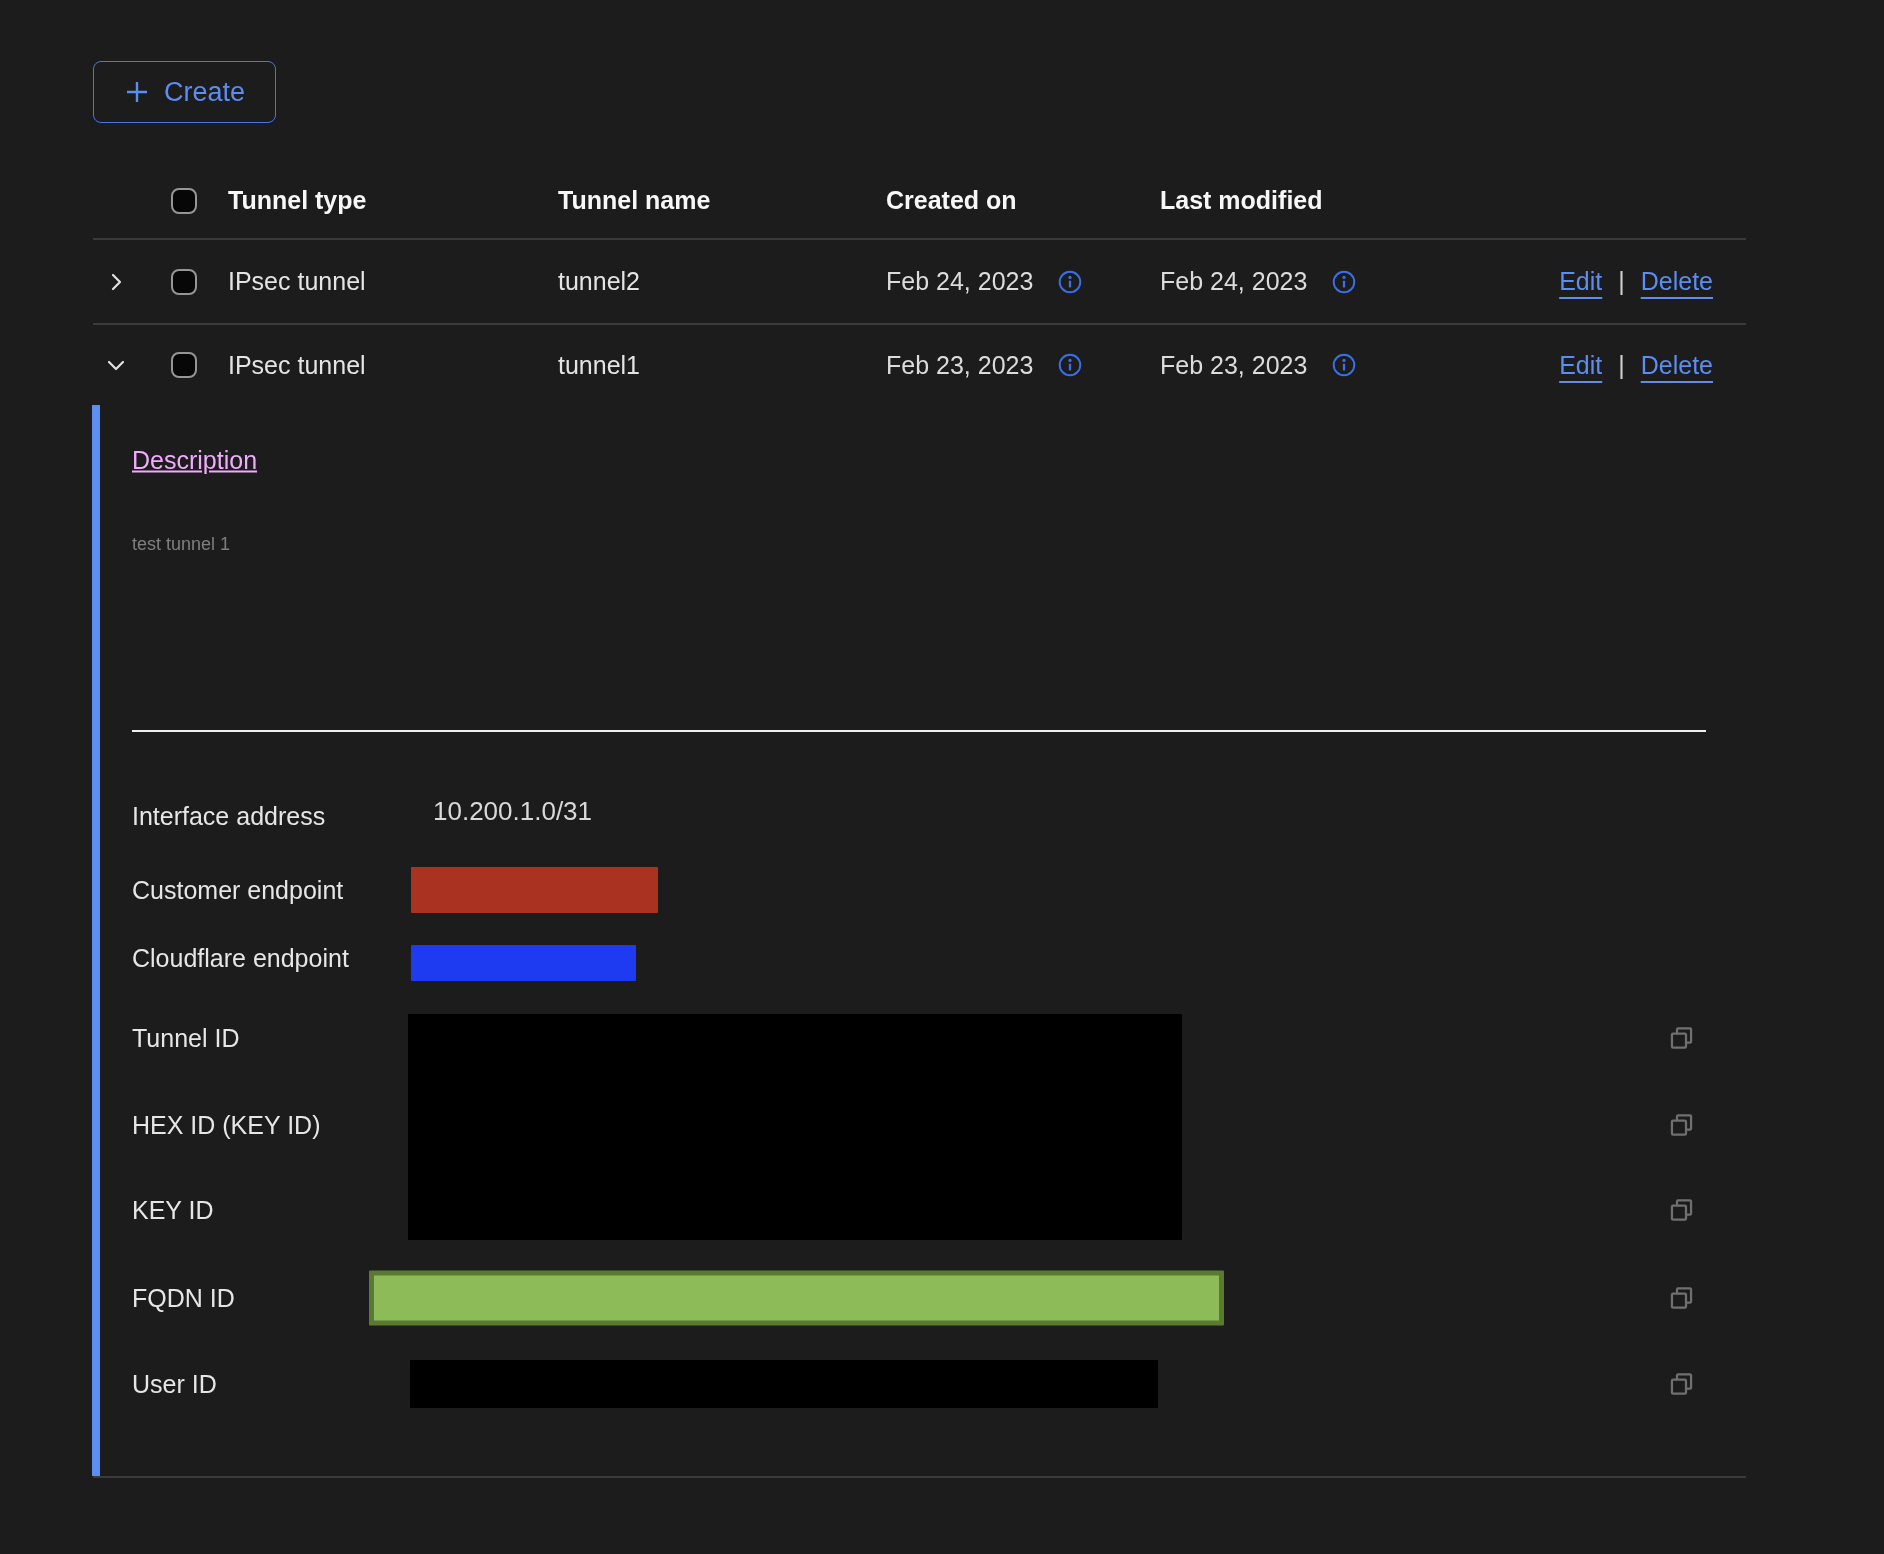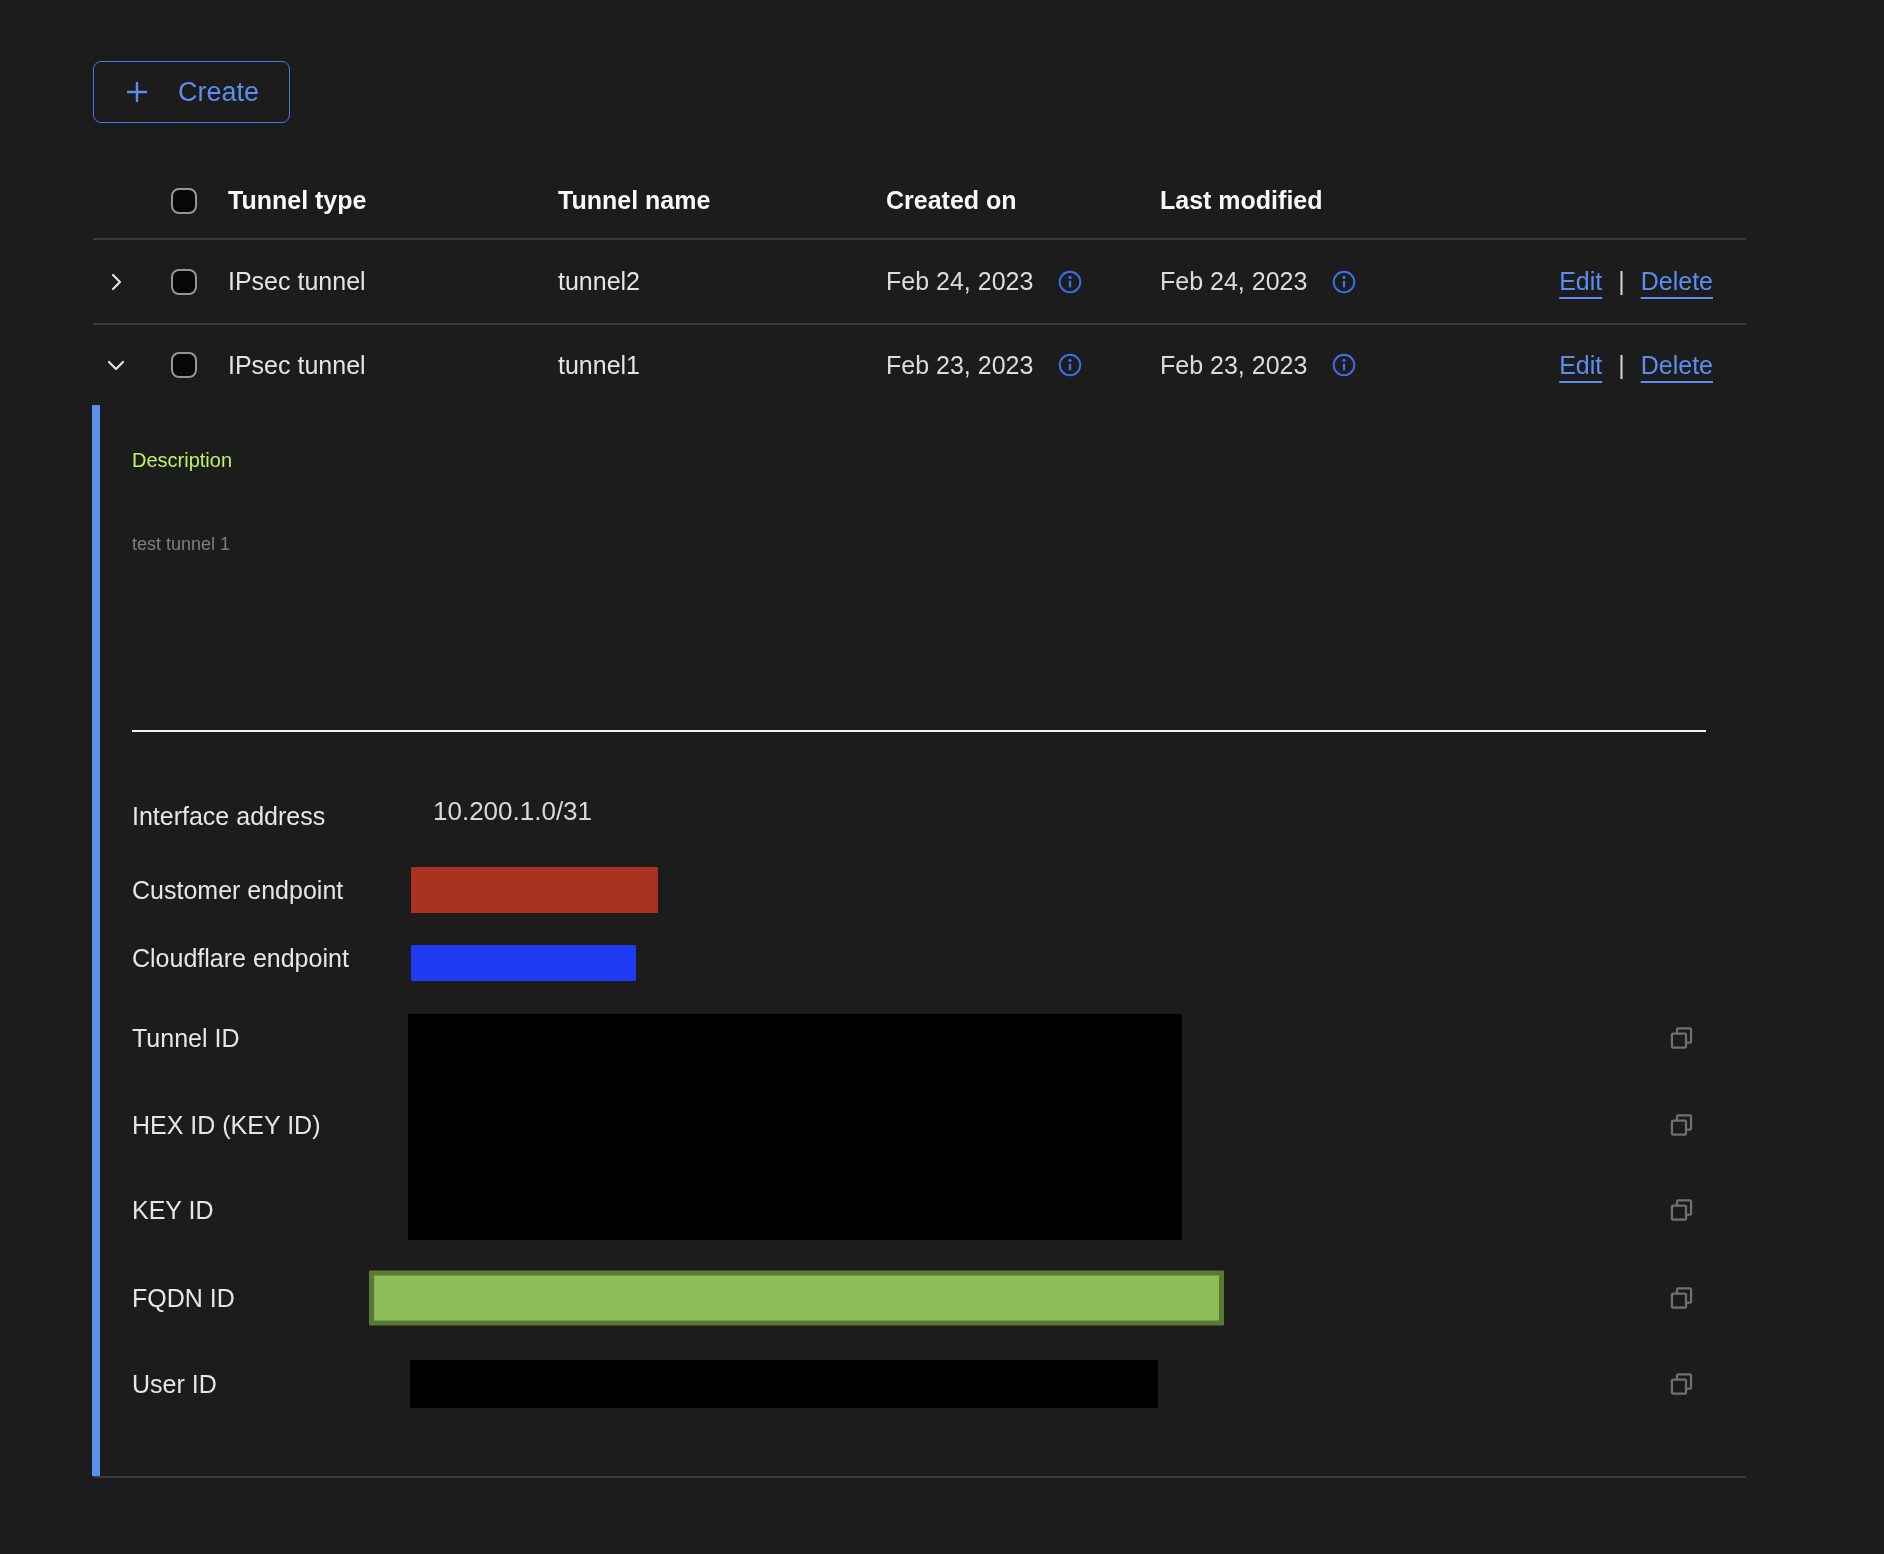--- a/index.html
+++ b/index.html
@@ -8,21 +8,21 @@
     position:relative; width:1884px; height:1554px;
     background:#1c1c1c; overflow:hidden;
     font-family:"Liberation Sans", sans-serif;
     color:#e4e4e4;
   }
   .content { position:absolute; left:93px; top:0; width:1653px; }
 
   
   .create-btn {
     margin-top:61px; height:62px; padding:16px 30px;
-    display:inline-flex; align-items:center; gap:28px;
+    display:inline-flex; align-items:center; gap:14px;
     background:transparent; border:1.5px solid #4577e4; border-radius:8px;
     color:#5c8df0; font-size:27px; font-family:inherit; cursor:pointer;
   }
 
   
   .table { margin-top:40px; width:100%; }
   .row-grid {
     display:grid;
     grid-template-columns:46px 89px 330px 328px 274px 380px 1fr;
     align-items:center;
@@ -49,21 +49,21 @@
     text-underline-offset:7px; text-decoration-thickness:2px;
   }
   .pipe { color:#d0d0d0; margin:0 16px; text-decoration:none; }
 
   
   .panel { position:relative; height:1073px; border-bottom:2px solid #3a3a3a; }
   .accent-bar { position:absolute; left:-1px; top:0; bottom:0; width:8px; background:#5d8ff2; }
   .abs { position:absolute; }
   .vc { transform:translateY(-50%); }
 
-  .desc-label { left:39px; top:55px; font-size:20px; font-weight:500; color:#bef264; }
+  .desc-label { left:39px; top:55px; font-size:25px; font-weight:500; color:#f0abfc;text-decoration:underline; }
   .desc-value { left:39px; top:139px; font-size:18px; color:#7f7f7f; }
   .health-btn {
     left:39px; top:195px; height:60px; padding:0 32px;
     display:inline-flex; align-items:center;
     background:transparent; border:1.5px solid #4577e4; border-radius:8px;
     color:#5c8df0; font-size:25px; font-family:inherit; cursor:pointer;
   }
   .panel-divider { left:39px; right:40px; top:325px; height:2px; background:#f0f0f0; }
 
   .flabel { left:39px; font-size:25px; color:#e6e6e6; white-space:nowrap; }

